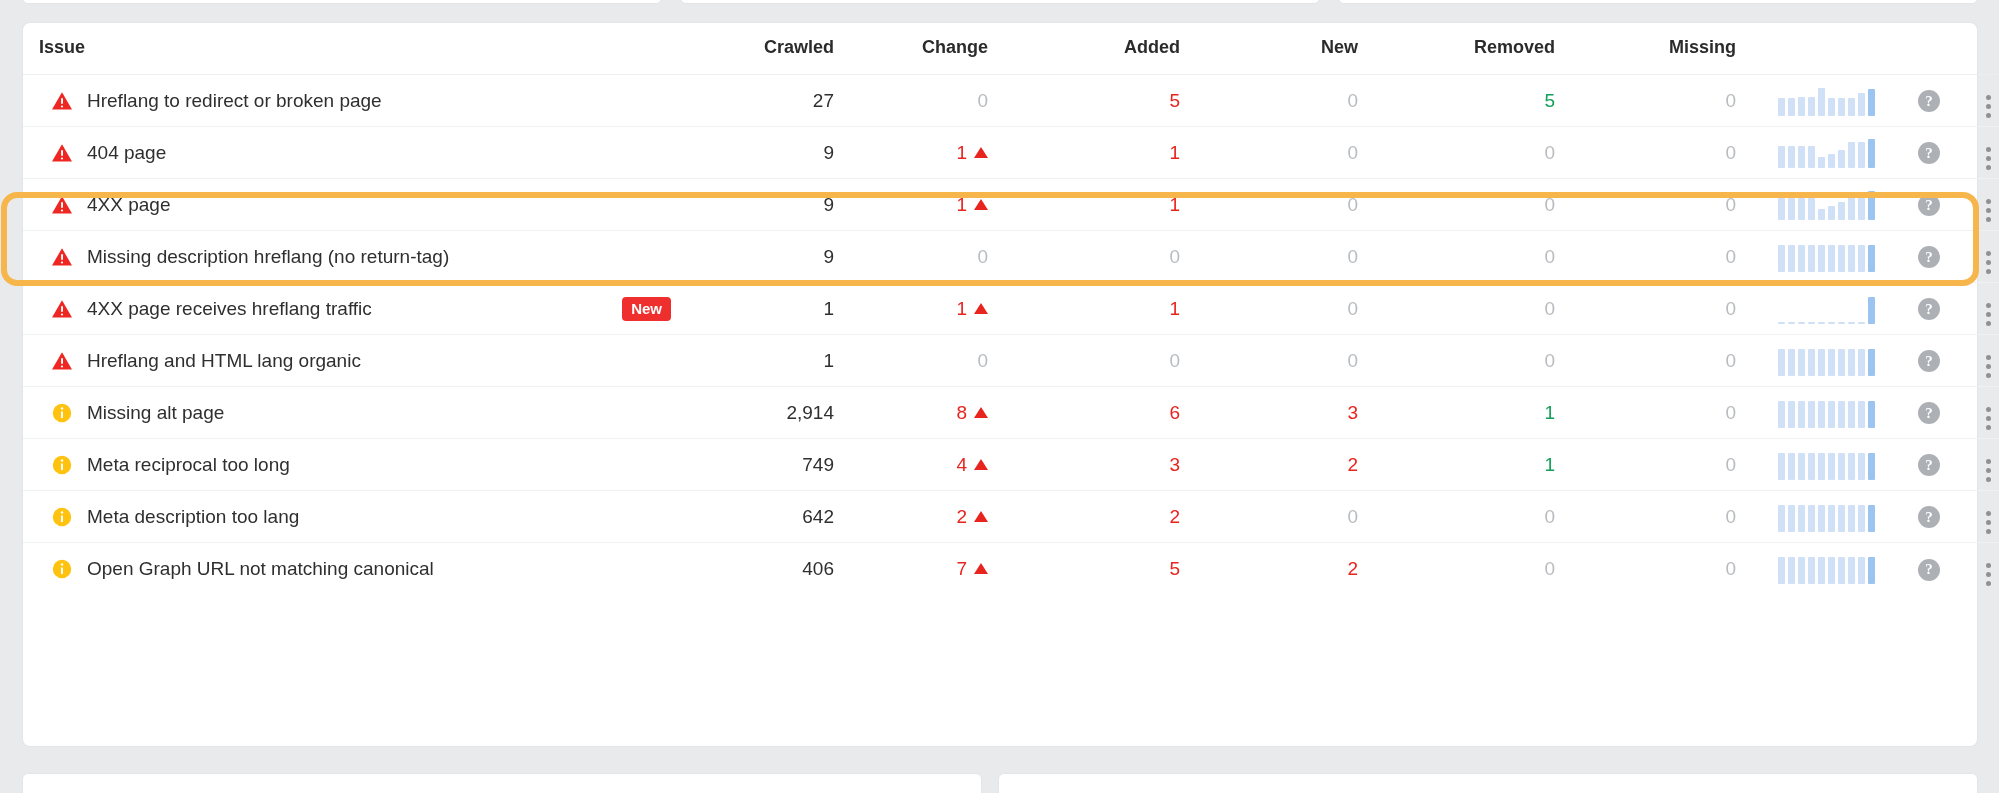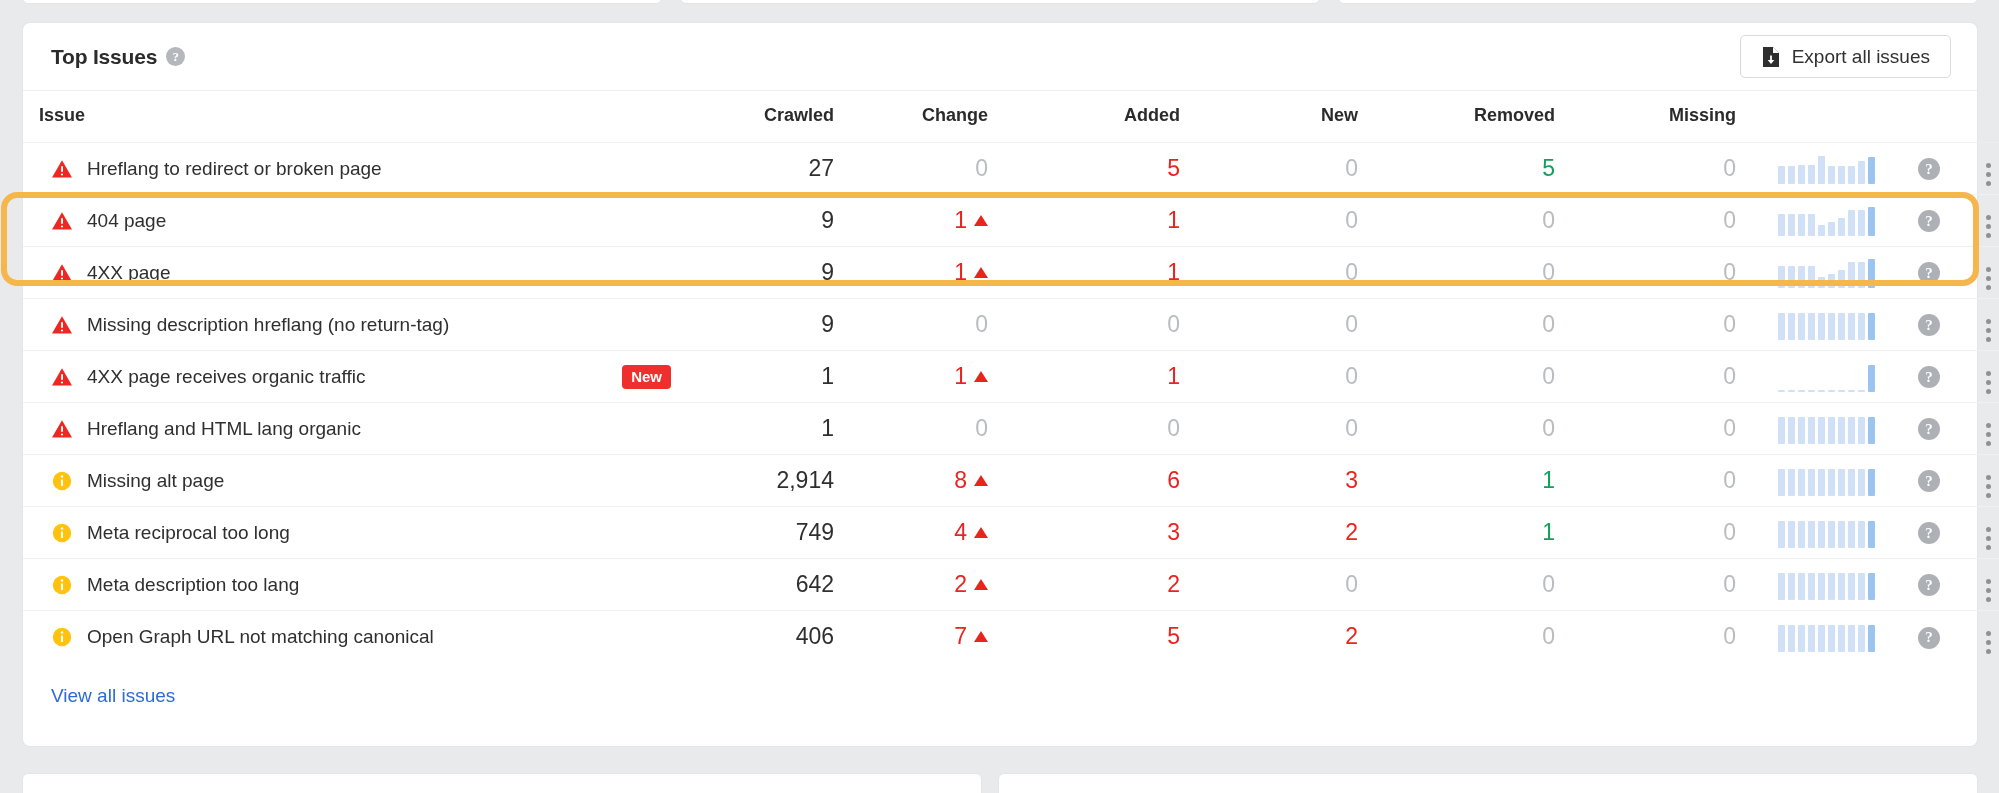--- a/index.html
+++ b/index.html
@@ -95,21 +95,21 @@
   .sev-icon { width: 22px; height: 22px; flex: none; display: block; }
 
   .badge-new {
     margin-left: auto; margin-right: 12px;
     background: #ef2e2e; color: #fff;
     font-size: 15px; font-weight: bold;
     padding: 4px 9px 5px; border-radius: 4px;
     line-height: 1;
   }
 
-  td.num { text-align: right; font-size: 23px; }
+  td.num { text-align: right; font-size: 19px; }
   td.crawled { padding-right: 34px; color: #2f2f2f; }
   td.change  { padding-right: 60px; }
   td.added   { padding-right: 48px; }
   td.newc    { padding-right: 50px; }
   td.removed { padding-right: 38px; }
   td.missing { padding-right: 42px; }
 
   .v-zero { color: #b9bcc0; }
   .v-red  { color: #e8241f; }
   .v-green{ color: #13a05a; }
@@ -174,33 +174,20 @@
 <body>
 
 <div class="top-strip">
   <div class="top-card tc1"></div>
   <div class="top-card tc2"></div>
   <div class="top-card tc3"></div>
 </div>
 
 <div class="panel">
 
-  <div class="panel-header">
-    <span class="panel-title">Top Issues</span>
-    <span class="help-circle">?</span>
-    <span class="spacer"></span>
-    <button class="export-btn">
-      <svg class="dl-icon" viewBox="0 0 20 22">
-        <path d="M2 1h10l6 6v14H2z" fill="#2f2f2f"></path>
-        <path d="M12 1l6 6h-6z" fill="#ffffff"></path>
-        <path d="M9.1 9.5h1.8v4.6h2.4L10 18l-3.3-3.9h2.4z" fill="#ffffff"></path>
-      </svg>
-      <span>Export all issues</span>
-    </button>
-  </div>
 
   <table>
     <thead>
       <tr>
         <th class="c-issue">Issue</th>
         <th class="c-num c-crawled">Crawled</th>
         <th class="c-num c-change">Change</th>
         <th class="c-num c-added">Added</th>
         <th class="c-num c-new">New</th>
         <th class="c-num c-removed">Removed</th>
@@ -364,21 +351,21 @@
             </span></td>
         </tr>
         <tr>
           <td class="issue-cell">
             <div class="issue-inner">
               <svg class="sev-icon" viewBox="0 0 22 22">
                 <path d="M11 2.2L21 19.6H1z" fill="#ee2722"></path>
                 <rect x="10.1" y="8" width="1.9" height="6" rx="0.9" fill="#ffffff"></rect>
                 <circle cx="11" cy="16.5" r="1.1" fill="#ffffff"></circle>
               </svg>
-              <span class="issue-label">4XX page receives organic traffic</span>
+              <span class="issue-label">4XX page receives hreflang traffic</span>
               <span class="badge-new">New</span>
             </div>
           </td>
           <td class="num crawled"><span class="">1</span></td>
           <td class="num change"><span class="chg v-red">1<span class="tri-up"></span></span></td>
           <td class="num added"><span class="v-red">1</span></td>
           <td class="num newc"><span class="v-zero">0</span></td>
           <td class="num removed"><span class="v-zero">0</span></td>
           <td class="num missing"><span class="v-zero">0</span></td>
           <td class="spark">
@@ -588,23 +575,20 @@
           <td class="act"><span class="q-icon">?</span></td>
           <td class="act"><span class="kebab">
               <b></b>
               <b></b>
               <b></b>
             </span></td>
         </tr>
       </tbody>
   </table>
 
-  <div class="panel-footer">
-    <a class="view-all">View all issues</a>
-  </div>
 
   <div class="highlight-box"></div>
 </div>
 
 <div class="bottom-cards">
   <div class="bc bc1"></div>
   <div class="bc bc2"></div>
 </div>
 
 </body></html>

